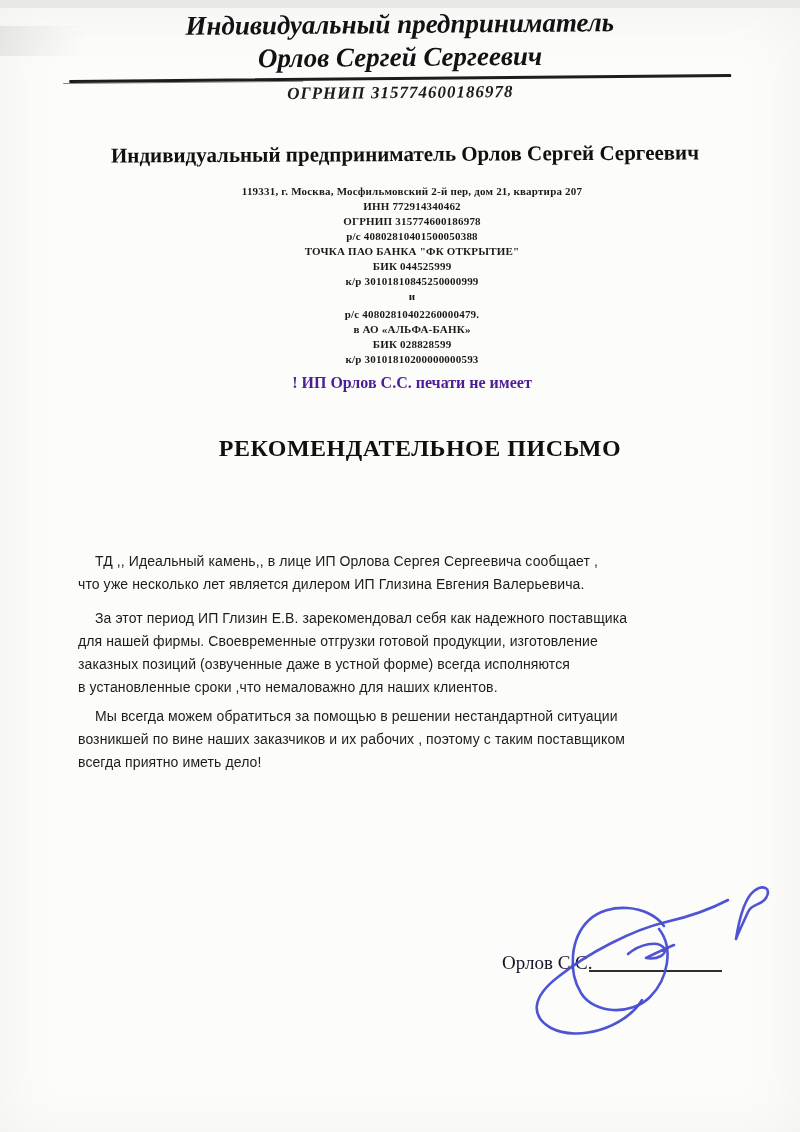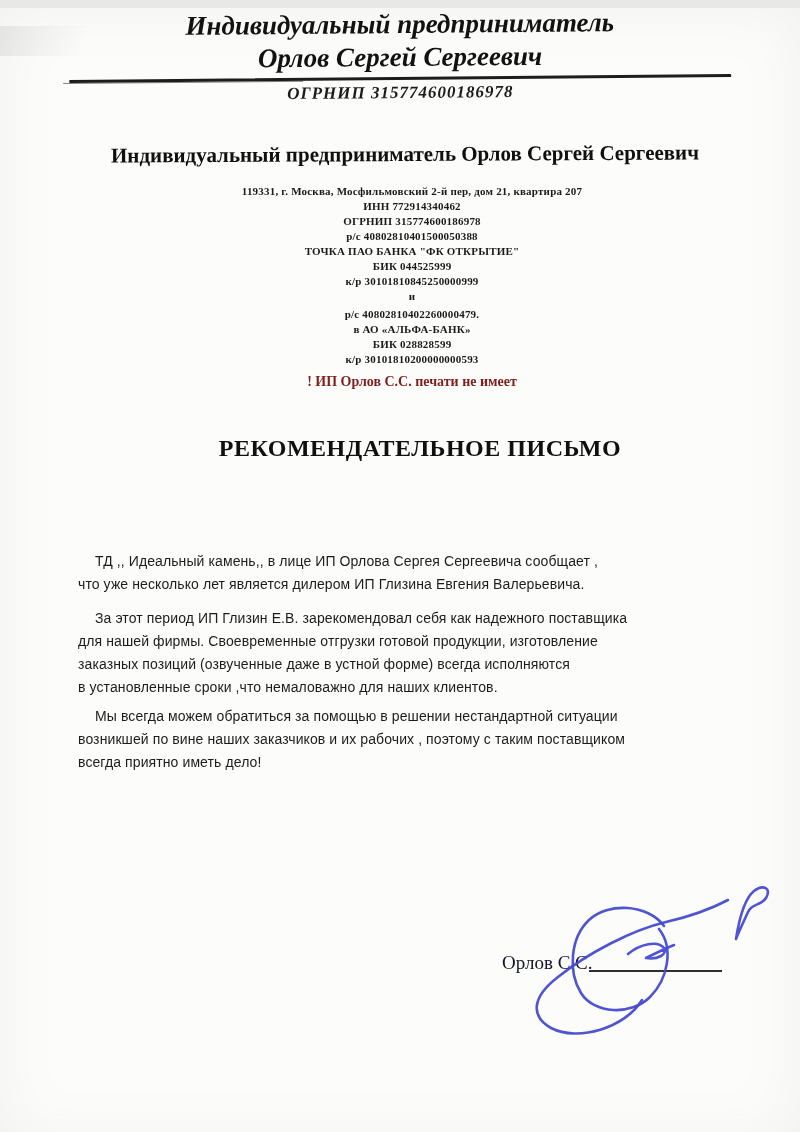--- a/index.html
+++ b/index.html
@@ -55,21 +55,21 @@
     font-family:"Liberation Serif", serif;
     font-weight:bold;font-size:11px;line-height:15px;
     color:#1a1a1a;letter-spacing:.2px;
   }
   .req1{top:176px;}
   .req2{top:299px;}
   .stamp-note{
     position:absolute;left:24px;top:366px;width:776px;
     text-align:center;
     font-family:"Liberation Serif", serif;
-    font-weight:bold;font-size:14px;color:#7f1d1d;
+    font-weight:bold;font-size:16px;color:#4c1d95;
   }
   
   .doc-title{
     position:absolute;left:40px;top:427px;width:760px;
     text-align:center;
     font-family:"Liberation Serif", serif;
     font-weight:bold;font-size:24px;letter-spacing:.5px;color:#101010;
   }
   
   .body-par{

